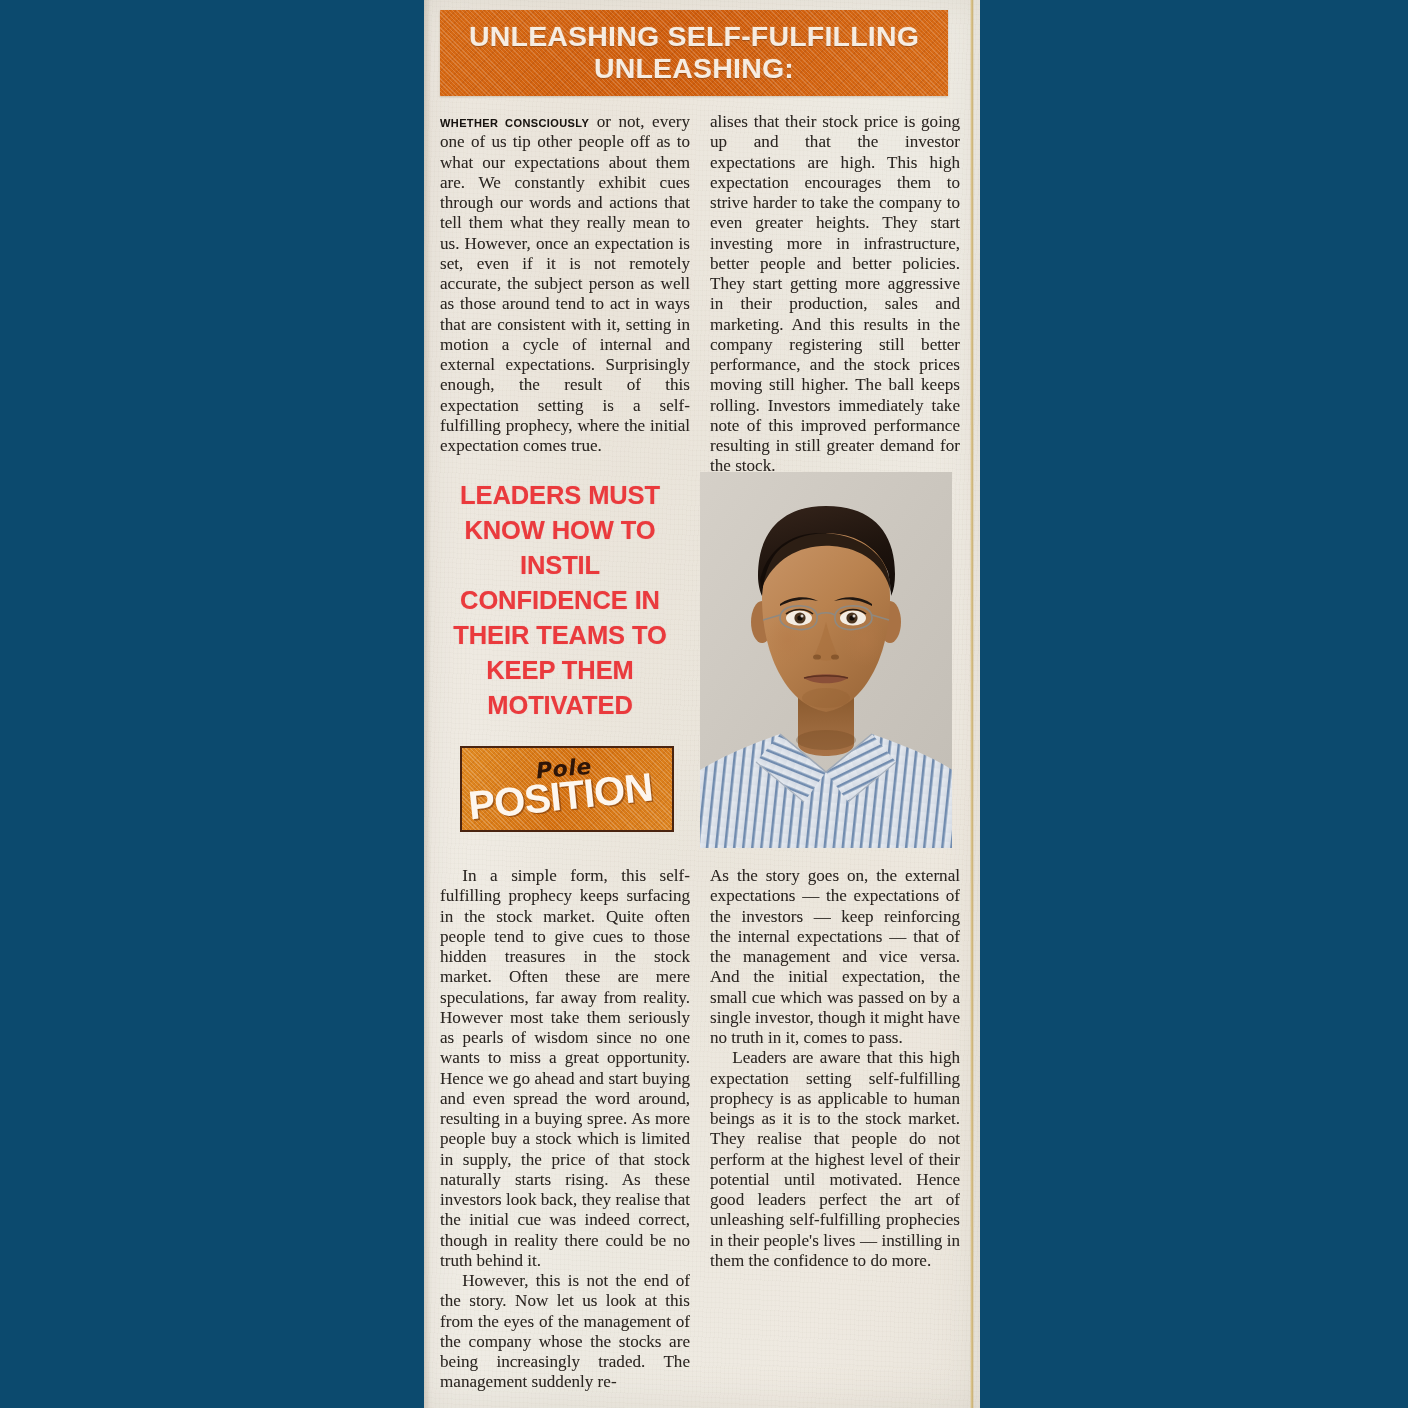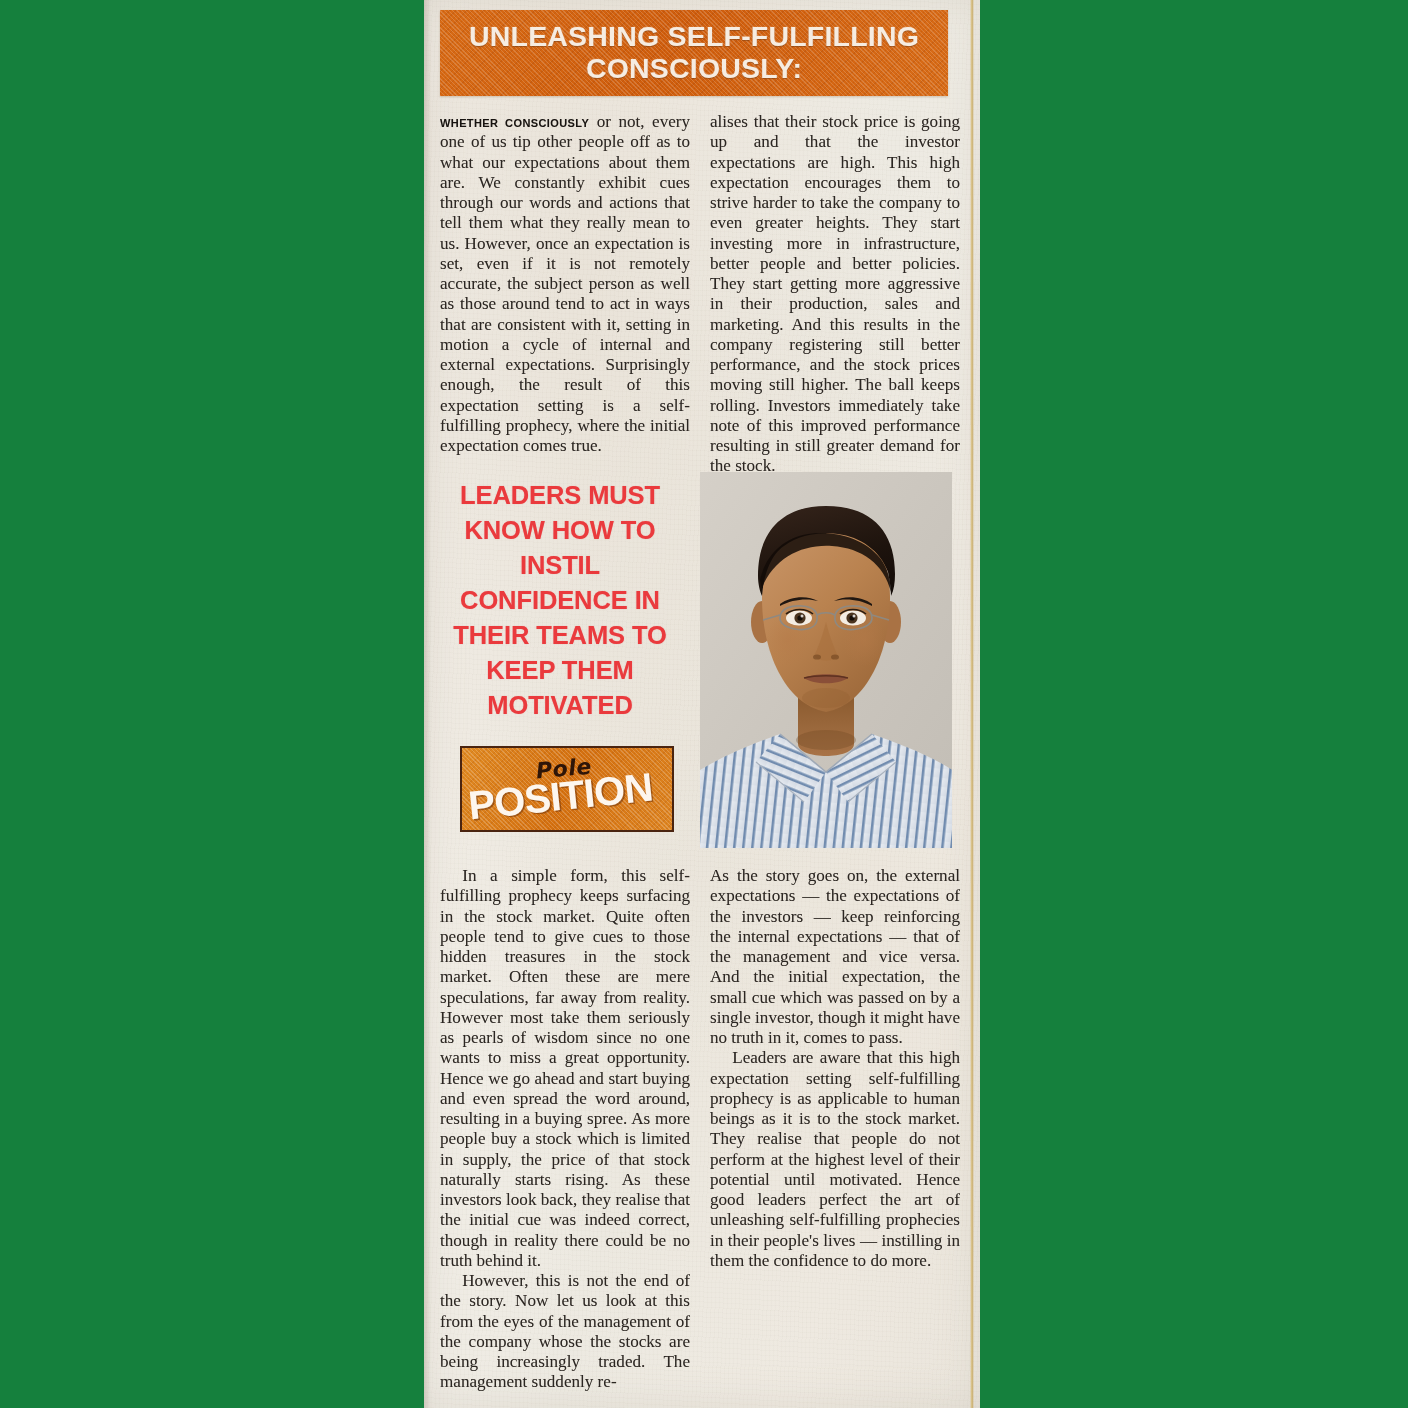--- a/index.html
+++ b/index.html
@@ -12,21 +12,21 @@
     width: 1408px;
     height: 1408px;
     font-family: "Liberation Serif", serif;
     overflow: hidden;
   }
 
   #page {
     position: relative;
     width: 1408px;
     height: 1408px;
-    background: #15803d;
+    background: #0c4a6e;
   }
 
   
   .clipping {
     position: absolute;
     left: 424px;
     top: 0px;
     width: 556px;
     height: 1408px;
     background:
@@ -263,21 +263,21 @@
 
   <div class="clipping">
     <div class="edge-shade-left"></div>
     <div class="edge-rule"></div>
 
     <div class="content">
 
       <div class="headline-band">
         <div class="headline-text">
           <span>UNLEASHING SELF-FULFILLING</span><br>
-          <span>CONSCIOUSLY:</span>
+          <span>UNLEASHING:</span>
         </div>
       </div>
 
       <div class="top-cols">
         <div class="col">
           <p class="body-text"><span class="lead-cap">WHETHER CONSCIOUSLY</span><span> or not, every one of us tip other people off as to what our expectations about them are. We constantly exhibit cues through our words and actions that tell them what they really mean to us. However, once an expectation is set, even if it is not remotely accurate, the subject person as well as those around tend to act in ways that are consistent with it, setting in motion a cycle of internal and external expectations. Surprisingly enough, the result of this expectation setting is a self-fulfilling prophecy, where the initial expectation comes true.</span></p>
         </div>
         <div class="col">
           <p class="body-text">alises that their stock price is going up and that the investor expectations are high. This high expectation encourages them to strive harder to take the company to even greater heights. They start investing more in infrastructure, better people and better policies. They start getting more aggressive in their production, sales and marketing. And this results in the company registering still better performance, and the stock prices moving still higher. The ball keeps rolling. Investors immediately take note of this improved performance resulting in still greater demand for the stock.</p>
         </div>

